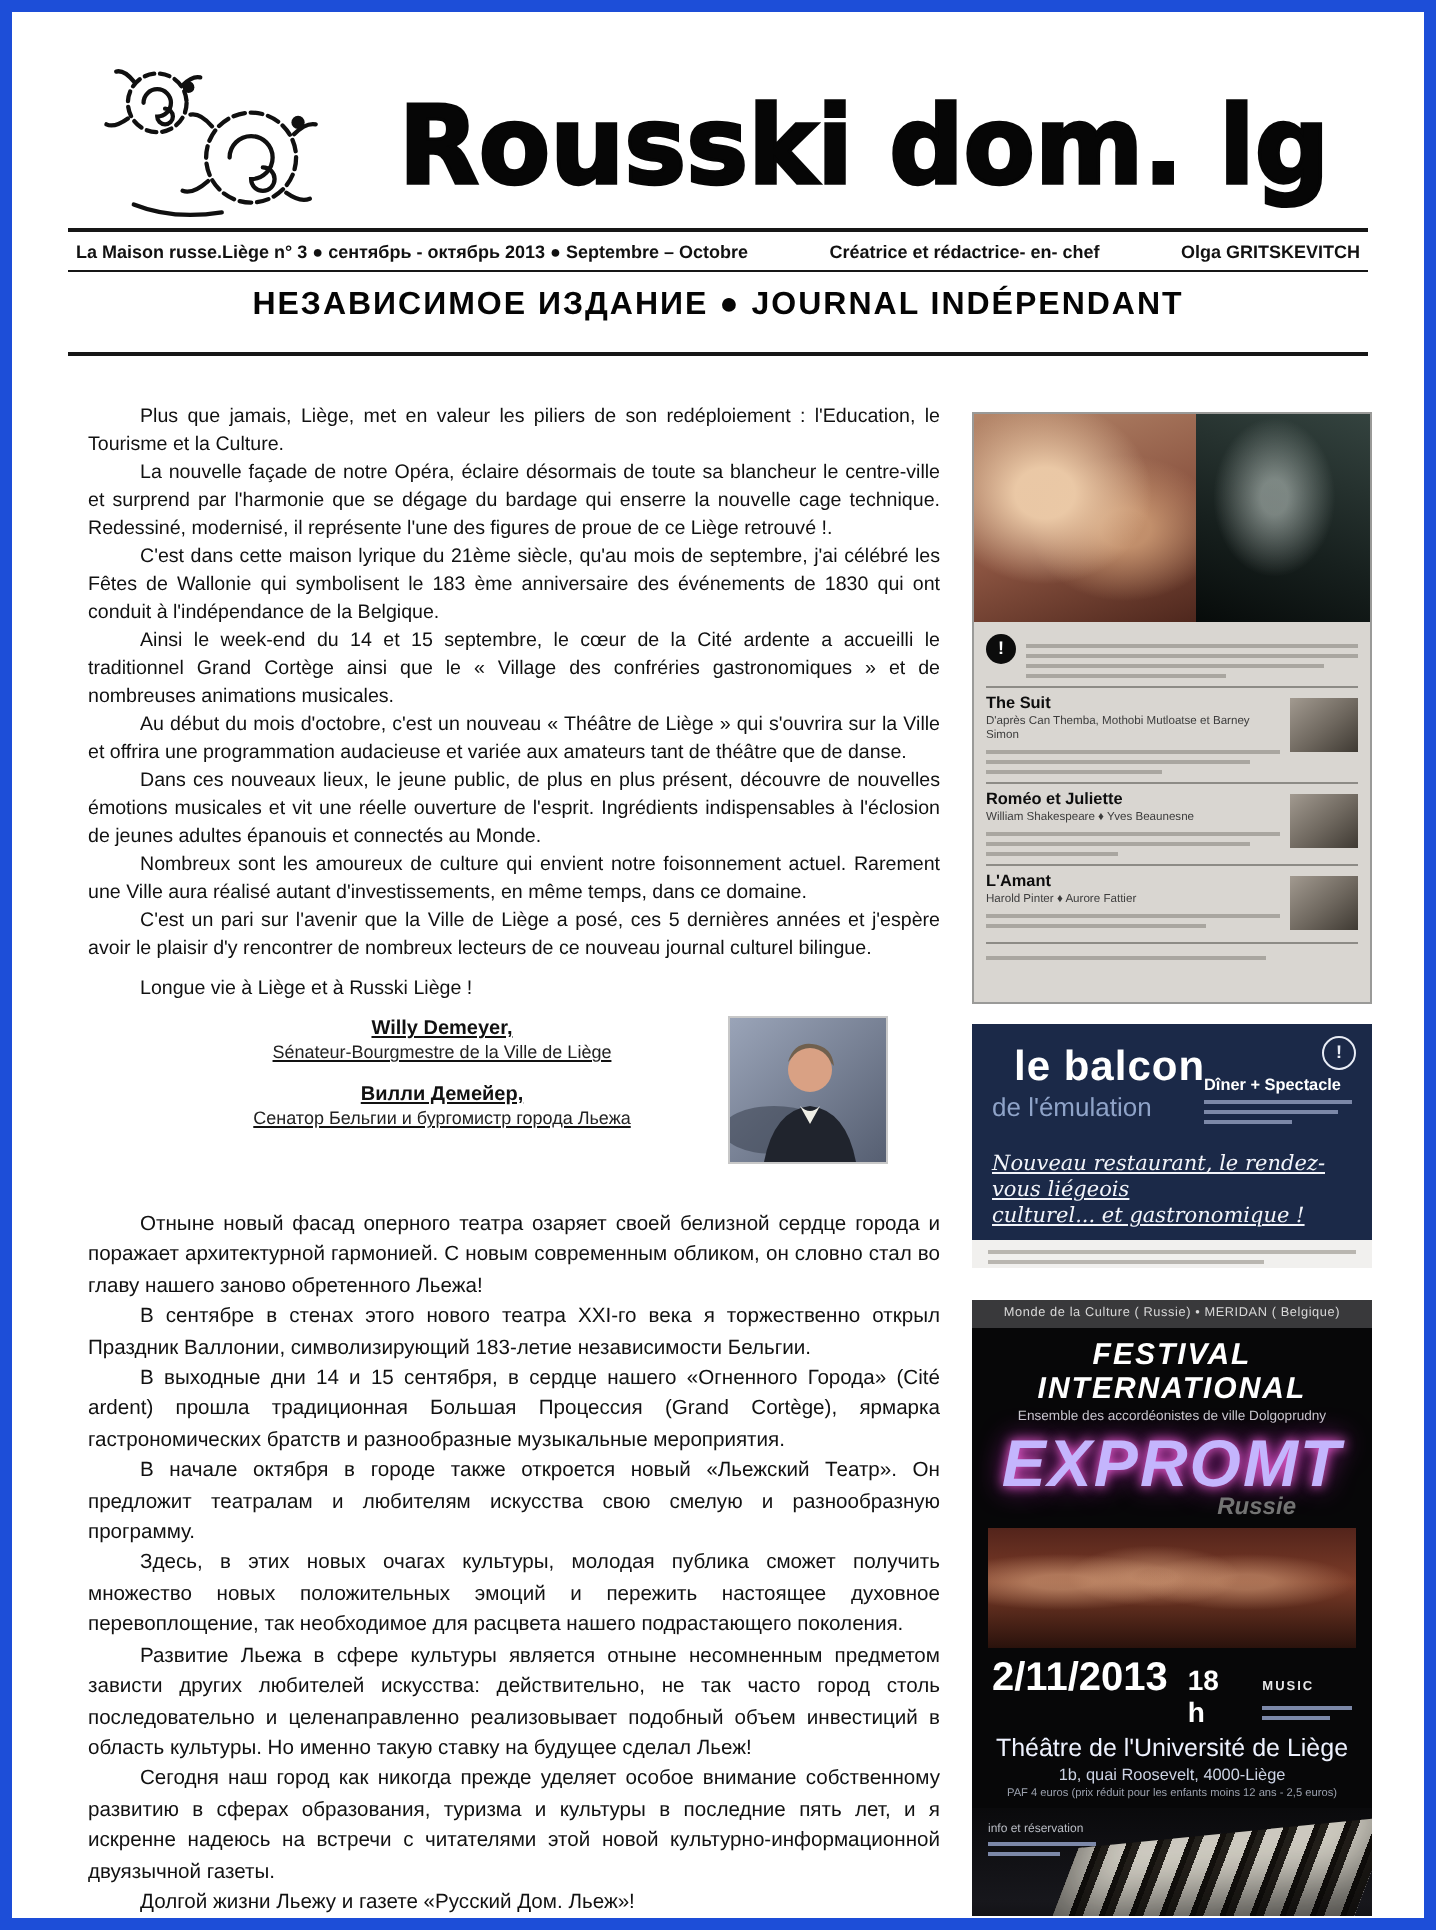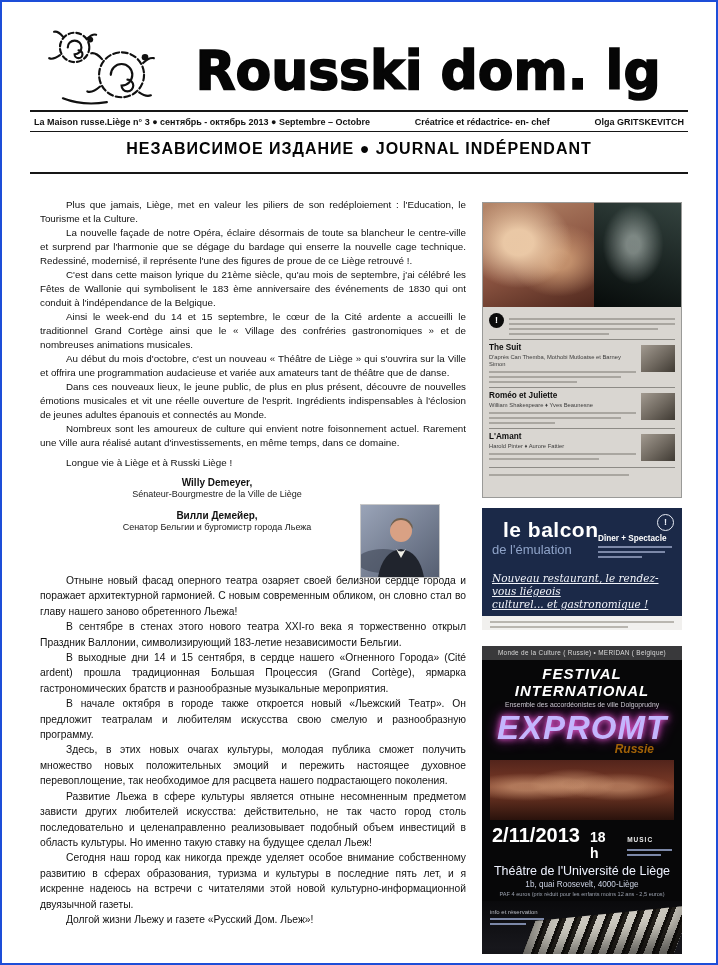--- a/index.html
+++ b/index.html
@@ -1,18 +1,18 @@
 <!DOCTYPE html>
 <html><head>
 <meta charset="utf-8">
 <style>
   html,body { margin:0; padding:0; background:#e8e8e8; }
   .page {
     position:relative; width:718px; height:965px; margin:0 auto;
-    background:#ffffff; border:2px solid #1d4ed8; box-sizing:border-box;
+    background:#ffffff; border:6px solid #1d4ed8; box-sizing:border-box;
     font-family:"Liberation Sans", sans-serif; color:#111; overflow:hidden;
   }
 
   
   .masthead-logo { position:absolute; left:30px; top:20px; width:140px; height:88px; }
   .masthead-title {
     position:absolute; left:165px; top:38px; width:522px; height:66px;
     font-family:"DejaVu Sans", sans-serif; font-weight:bold; font-size:52px;
     text-align:center; letter-spacing:0px; color:#060606;
     -webkit-text-stroke:1.6px #060606; transform:scaleY(1.04);
@@ -32,21 +32,21 @@
     font-size:16px; font-weight:bold; letter-spacing:1px; color:#050505;
   }
 
   
   .leftcol { position:absolute; left:38px; top:196px; width:426px; }
   .article p { margin:0; text-indent:26px; text-align:justify; }
   .article.fr { font-size:9.8px; line-height:14px; }
   .article.fr p.last { margin-top:6px; }
   .article.ru { font-size:10.3px; line-height:15.4px; margin-top:40px; }
 
-  .sig-text { width:330px; margin:6px 0 0 12px; text-align:center; }
+  .sig-text { width:330px; margin:6px 0 0 12px; text-align:center;text-decoration:underline; }
   .sig-name  { font-size:10px; font-weight:bold; line-height:13px; }
   .sig-title { font-size:9px; line-height:11px; color:#222; }
   .sig-gap { height:9px; }
   .sig-photo {
     position:absolute; top:306px; right:26px; width:78px; height:72px;
     border:1px solid #c8c8c8; overflow:hidden;
   }
 
   
   .poster { position:absolute; left:480px; width:200px; box-sizing:border-box; overflow:hidden; }
@@ -95,21 +95,21 @@
     font-family:"DejaVu Serif", serif; font-style:italic; font-size:10.5px; line-height:13px; color:#f2f4fa;text-decoration:underline; }
   .p2-strip { position:absolute; left:0; right:0; bottom:0; height:14px; background:#f1f0ee; padding:2px 8px 0 8px; box-sizing:border-box; }
 
   
   .poster3 { top:644px; height:308px; background:#070708; color:#fff; }
   .p3-strip { height:14px; background:#39393b; color:#d8d8d8; font-size:6.4px; line-height:14px; text-align:center; letter-spacing:.3px; }
   .p3-title { text-align:center; font-size:15px; font-weight:bold; font-style:italic; letter-spacing:1px; margin-top:5px; }
   .p3-sub { text-align:center; font-size:6.8px; color:#c9c9cf; margin-top:2px; }
   .p3-expromt { text-align:center; font-size:33px; font-weight:bold; font-style:italic; letter-spacing:1px; color:#c4b5fd;
     text-shadow:0 0 6px #ff66e2, 0 0 14px #a322a0; line-height:36px; margin-top:2px; }
-  .p3-russie { text-align:right; padding-right:28px; font-size:12px; font-weight:bold; font-style:italic; color:#a16207; margin-top:-4px; }
+  .p3-russie { text-align:right; padding-right:38px; font-size:12px; font-weight:bold; font-style:italic; color:#737373; margin-top:-4px; }
   .p3-photo { height:60px; margin:4px 8px 0 8px;
     background:
       radial-gradient(ellipse at 20% 45%, rgba(230,180,140,.5) 0 8%, rgba(0,0,0,0) 30%),
       radial-gradient(ellipse at 45% 40%, rgba(230,180,140,.45) 0 8%, rgba(0,0,0,0) 30%),
       radial-gradient(ellipse at 70% 45%, rgba(230,180,140,.45) 0 8%, rgba(0,0,0,0) 30%),
       linear-gradient(180deg,#53241b 0%, #7c3c28 45%, #2a120c 100%); }
   .p3-dt { display:flex; align-items:baseline; gap:10px; margin:4px 10px 0 10px; }
   .p3-date { font-size:20px; font-weight:bold; }
   .p3-time { font-size:14px; font-weight:bold; }
   .p3-dt-side { margin-left:auto; width:46px; }
@@ -157,20 +157,21 @@
 
   <div class="leftcol" style="position:absolute;">
     <div class="article fr">
       <p>Plus que jamais, Liège, met en valeur les piliers de son redéploiement : l'Education, le Tourisme et la Culture.</p>
       <p>La nouvelle façade de notre Opéra, éclaire désormais de toute sa blancheur le centre-ville et surprend par l'harmonie que se dégage du bardage qui enserre la nouvelle cage technique. Redessiné, modernisé, il représente l'une des figures de proue de ce Liège retrouvé !.</p>
       <p>C'est dans cette maison lyrique du 21ème siècle, qu'au mois de septembre, j'ai célébré les Fêtes de Wallonie qui symbolisent le 183 ème anniversaire des événements de 1830 qui ont conduit à l'indépendance de la Belgique.</p>
       <p>Ainsi le week-end du 14 et 15 septembre, le cœur de la Cité ardente a accueilli le traditionnel Grand Cortège ainsi que le « Village des confréries gastronomiques » et de nombreuses animations musicales.</p>
       <p>Au début du mois d'octobre, c'est un nouveau « Théâtre de Liège » qui s'ouvrira sur la Ville et offrira une programmation audacieuse et variée aux amateurs tant de théâtre que de danse.</p>
       <p>Dans ces nouveaux lieux, le jeune public, de plus en plus présent, découvre de nouvelles émotions musicales et vit une réelle ouverture de l'esprit. Ingrédients indispensables à l'éclosion de jeunes adultes épanouis et connectés au Monde.</p>
       <p>Nombreux sont les amoureux de culture qui envient notre foisonnement actuel. Rarement une Ville aura réalisé autant d'investissements, en même temps, dans ce domaine.</p>
+      <p>C'est un pari sur l'avenir que la Ville de Liège a posé, ces 5 dernières années et j'espère avoir le plaisir d'y rencontrer de nombreux lecteurs de ce nouveau journal culturel bilingue.</p>
       <p class="last">Longue vie à Liège et à Russki Liège !</p>
     </div>
 
     <div class="sig-text">
       <div class="sig-name">Willy Demeyer,</div>
       <div class="sig-title">Sénateur-Bourgmestre de la Ville de Liège</div>
       <div class="sig-gap"></div>
       <div class="sig-name">Вилли Демейер,</div>
       <div class="sig-title">Сенатор Бельгии и бургомистр города Льежа</div>
     </div>

